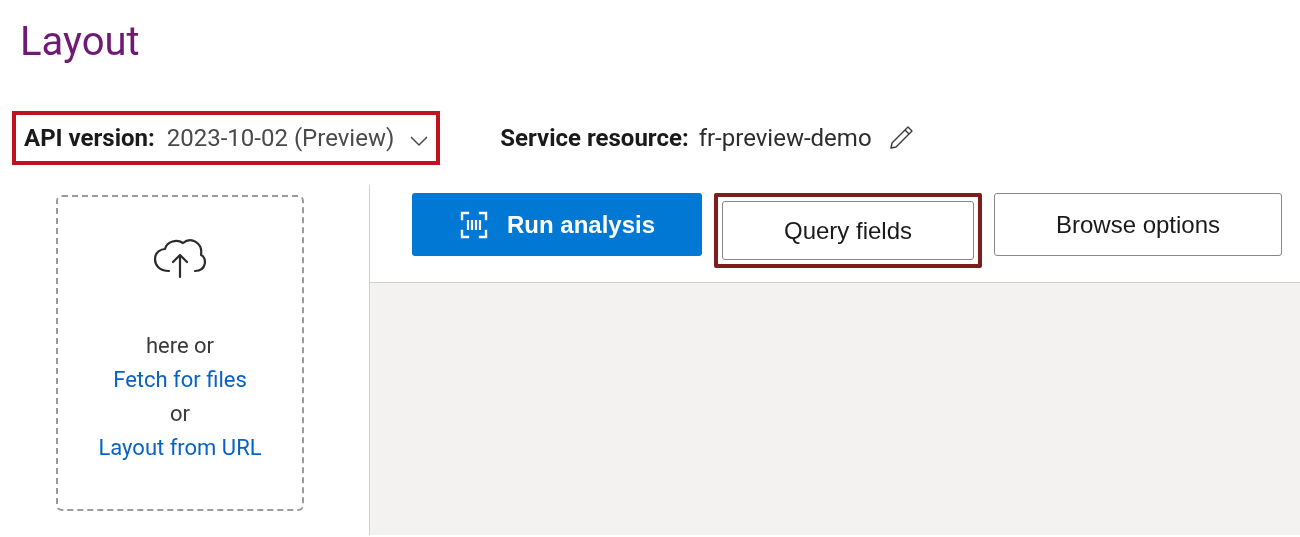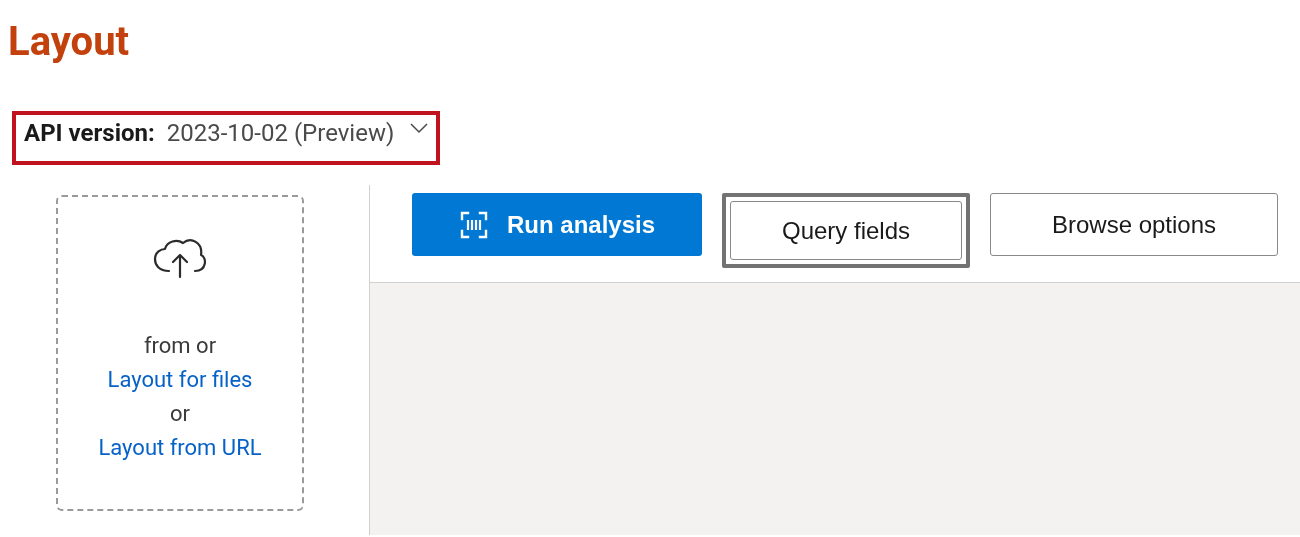--- a/index.html
+++ b/index.html
@@ -13,36 +13,37 @@
   .page {
     width: 1300px;
     height: 537px;
     position: relative;
     background: #ffffff;
   }
 
   
   .title {
     font-size: 40px;
-    font-weight: 700;
-    color: #c2410c;
-    padding: 18px 0 0 8px;
+    font-weight: 400;
+    color: #701a75;
+    padding: 18px 0 0 20px;
   }
 
   
   .config-bar {
     display: flex;
     align-items: center;
     margin-top: 46px;
     padding-left: 12px;
     gap: 60px;
   }
 
   .api-version-group {
     display: inline-flex;
+    align-items: center;
     border: 4px solid #c1121f;
     padding: 4px 8px 4px 8px;
     height: 54px;
   }
   .api-version-label {
     font-size: 24px;
     font-weight: 700;
     color: #1a1a1a;
     margin-right: 12px;
   }
@@ -121,21 +122,21 @@
   .right-panel {
     flex: 1;
     display: flex;
     flex-direction: column;
   }
 
   .action-bar {
     display: flex;
     align-items: stretch;
     padding: 8px 0 14px 42px;
-    gap: 20px;
+    gap: 12px;
     border-bottom: 1px solid #d0d0d0;
     background: #ffffff;
   }
 
   .btn {
     display: inline-flex;
     align-items: center;
     justify-content: center;
     height: 63px;
     font-size: 24px;
@@ -158,25 +159,25 @@
   }
 
   .btn-secondary {
     background: #ffffff;
     color: #1a1a1a;
     font-weight: 400;
     border: 1px solid #8a8886;
     width: 288px;
   }
   .query-highlight-wrap {
-    border: 4px solid #737373;
+    border: 4px solid #7f1d1d;
     padding: 4px;
     border-radius: 2px;
     display: inline-flex;
-    width: 248px;
+    width: 268px;
   }
   .query-highlight-wrap .btn-secondary {
     width: 100%;
     height: 59px;
   }
 
   .canvas-area {
     flex: 1;
     background: #f3f2f1;
   }
@@ -193,36 +194,46 @@
     <div class="api-version-group">
       <span class="api-version-label">API version:</span>
       <span class="api-version-value">2023-10-02 (Preview)</span>
       <span class="chevron-down">
         <svg viewBox="0 0 18 12" width="18" height="12">
             <path d="M1 2 L9 10 L17 2" fill="none" stroke="#4a4a4a" stroke-width="1.5"></path>
           </svg>
       </span>
     </div>
 
+    <div class="service-resource-group">
+      <span class="service-resource-label">Service resource:</span>
+      <span class="service-resource-value">fr-preview-demo</span>
+      <span class="edit-icon">
+        <svg viewBox="0 0 26 26" width="26" height="26">
+          <path d="M20 2 L24 6 L8 22 L3 23 L4 18 Z" fill="none" stroke="#3a3a3a" stroke-width="1.4" stroke-linejoin="round"></path>
+          <path d="M17 5 L21 9" fill="none" stroke="#3a3a3a" stroke-width="1.4"></path>
+        </svg>
+      </span>
+    </div>
 
   </div>
 
   <div class="main-split">
 
     <div class="left-panel">
       <div class="dropzone">
         <span class="upload-icon">
           <svg viewBox="0 0 58 44" width="58" height="44">
             <path d="M18 34 C8 34 4 28 4 22 C4 15 10 12 14 12 C16 4 26 2 32 6 C40 -1 52 6 50 18 C56 20 56 34 44 34" fill="none" stroke="#2b2b2b" stroke-width="2.2" stroke-linecap="round" stroke-linejoin="round"></path>
             <path d="M29 40 L29 18 M22 25 L29 18 L36 25" fill="none" stroke="#2b2b2b" stroke-width="2.2" stroke-linecap="round" stroke-linejoin="round"></path>
           </svg>
         </span>
         <br>
-        <span>from or</span><br>
-        <span class="link">Layout for files</span><br>
+        <span>here or</span><br>
+        <span class="link">Fetch for files</span><br>
         <span>or</span><br>
         <span class="link">Layout from URL</span>
       </div>
     </div>
 
     <div class="right-panel">
 
       <div class="action-bar">
 
         <button class="btn btn-primary">

